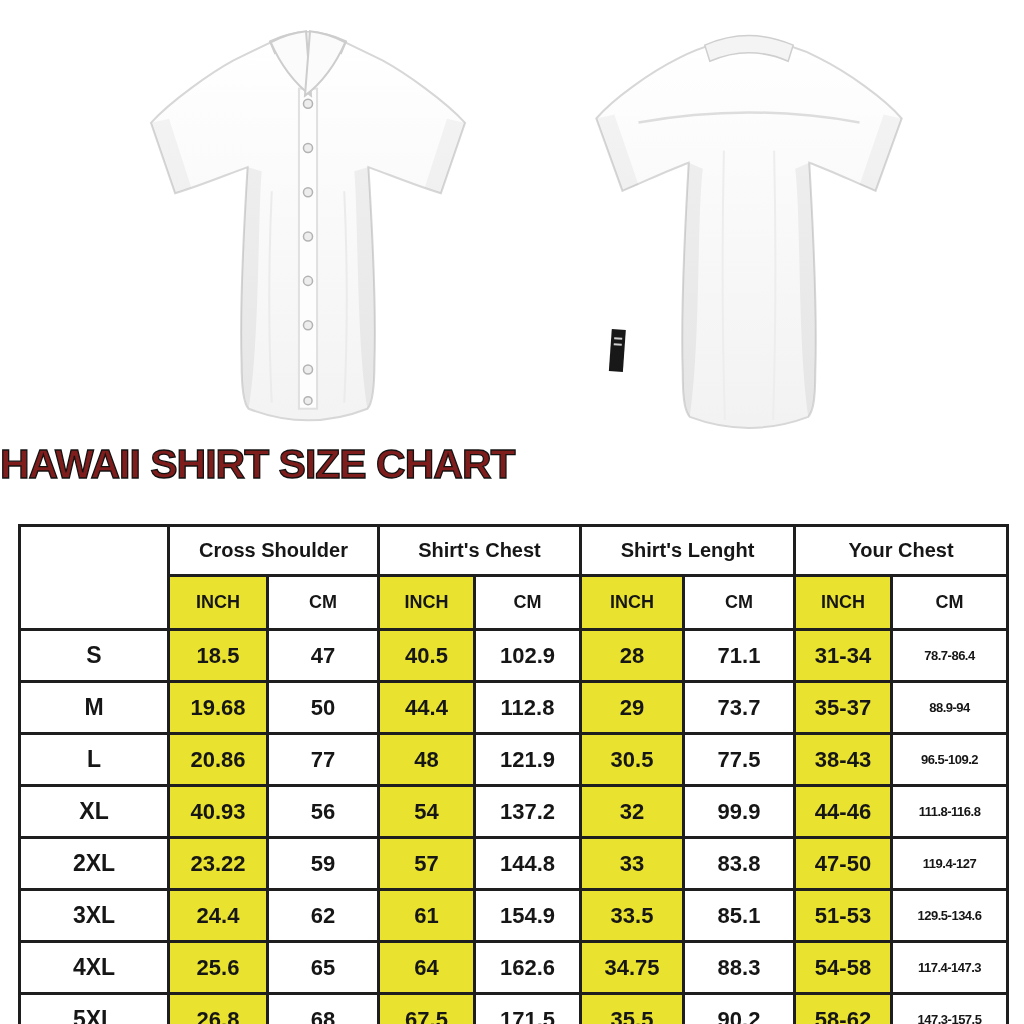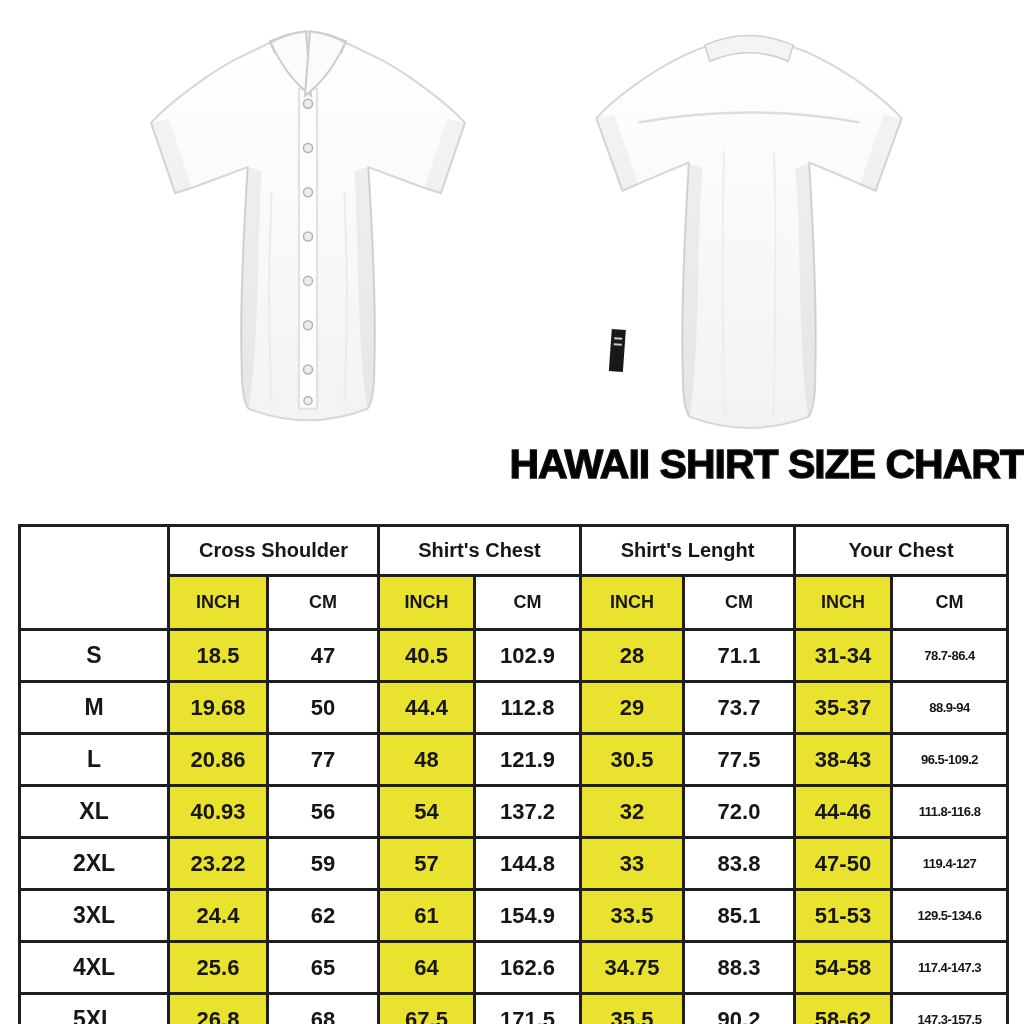--- a/index.html
+++ b/index.html
@@ -4,21 +4,21 @@
 <style>
   html,body { margin:0; padding:0; background:#ffffff; }
   .canvas {
     position:relative; width:1024px; height:1024px; background:#ffffff;
     font-family:"Liberation Sans", sans-serif; overflow:hidden;
   }
   .shirt-front { position:absolute; left:106px; top:0px;  width:402px; height:448px; }
   .shirt-back  { position:absolute; left:538px; top:10px; width:422px; height:442px; }
   .title {
     position:absolute; top:441px; left:0; width:100%; margin:0;
-    text-align:right; font-size:41px; font-weight:bold; color:#000000;
+    text-align:left; font-size:41px; font-weight:bold; color:#7f1d1d;
     letter-spacing:-1px; -webkit-text-stroke:1.3px #111;
   }
   table.sizechart {
     position:absolute; left:18px; top:494px; border-collapse:collapse;
     table-layout:fixed; color:#161616;margin-top:30px;
   }
   table.sizechart td, table.sizechart th {
     border:3px solid #1e1e1e; padding:0; text-align:center; vertical-align:middle;
     font-weight:bold; background:#ffffff; overflow:hidden;
   }
@@ -175,21 +175,21 @@
           <td class="yellow">38-43</td>
           <td class="cm-range">96.5-109.2</td>
         </tr>
         <tr>
           <td class="size-cell">XL</td>
           <td class="yellow">40.93</td>
           <td>56</td>
           <td class="yellow">54</td>
           <td>137.2</td>
           <td class="yellow">32</td>
-          <td>72.0</td>
+          <td>99.9</td>
           <td class="yellow">44-46</td>
           <td class="cm-range">111.8-116.8</td>
         </tr>
         <tr>
           <td class="size-cell">2XL</td>
           <td class="yellow">23.22</td>
           <td>59</td>
           <td class="yellow">57</td>
           <td>144.8</td>
           <td class="yellow">33</td>

